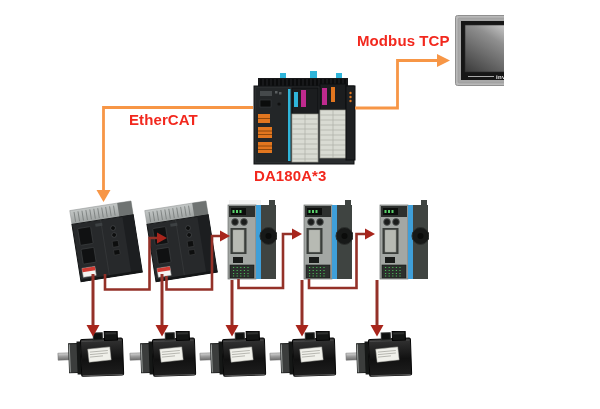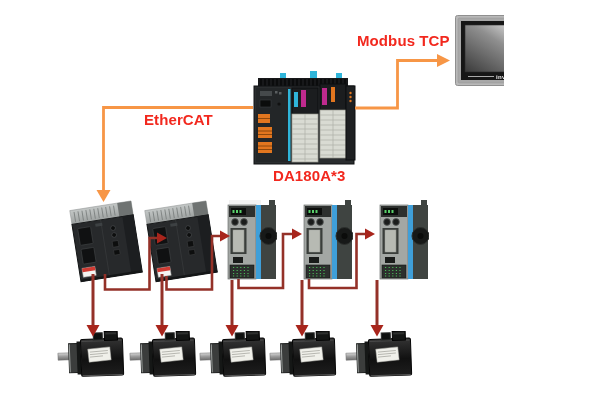--- a/index.html
+++ b/index.html
@@ -316,16 +316,16 @@
     <polygon points="155.5,325 168.5,325 162,336.5" fill="#a8251c"></polygon>
     <path d="M232 280 L232 325" stroke-width="3" stroke="#943128"></path>
     <polygon points="225.5,325 238.5,325 232,336.5" fill="#a8251c"></polygon>
     <path d="M302 280 L302 325" stroke-width="3" stroke="#943128"></path>
     <polygon points="295.5,325 308.5,325 302,336.5" fill="#a8251c"></polygon>
     <path d="M377 280 L377 325" stroke-width="3" stroke="#943128"></path>
     <polygon points="370.5,325 383.5,325 377,336.5" fill="#a8251c"></polygon>
   </svg>
 
   <div class="lbl" style="left:357px;top:33px">Modbus TCP</div>
-  <div class="lbl" style="left:144px;top:112px">EtherCAT</div>
-  <div class="lbl" style="left:273px;top:168px">DA180A*3</div>
+  <div class="lbl" style="left:129px;top:112px">EtherCAT</div>
+  <div class="lbl" style="left:254px;top:168px">DA180A*3</div>
 
 </div>
 
 </body></html>

